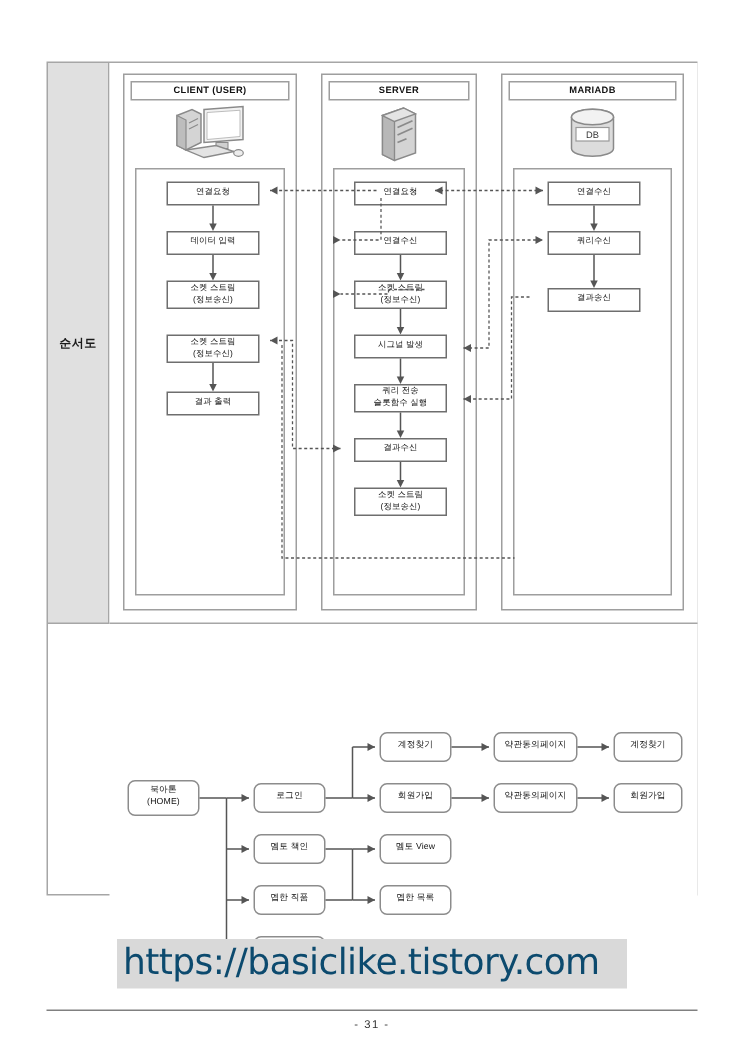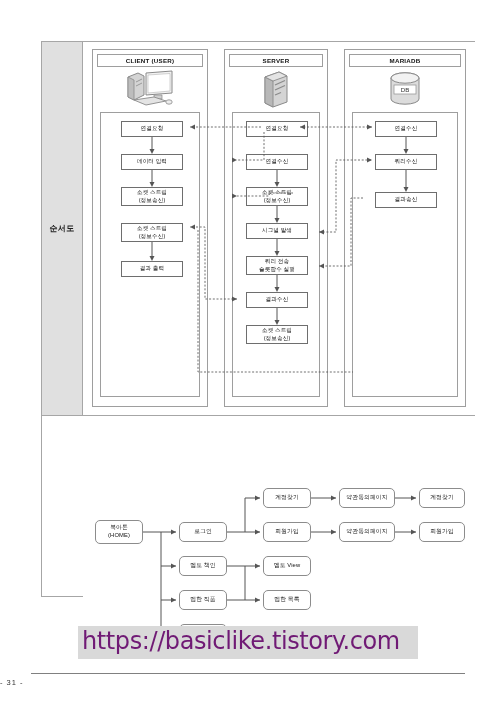--- a/index.html
+++ b/index.html
@@ -11,21 +11,21 @@
   }
   #page {
     position: relative;
     width: 496px; height: 701px;
     background: #ffffff;
   }
 
   
   #doc-table {
     position: absolute;
-    left: 41px; top: 41px;
+    left: 31px; top: 41px;
     width: 434px; height: 556px;
     border: 1px solid #a6a6a6;
     background: #ffffff;
   }
   .sidebar-cell {
     position: absolute;
     left: 0;
     width: 41px;
     background: #e0e0e0;
     border-right: 1px solid #a6a6a6;
@@ -137,39 +137,39 @@
     left: 78px; top: 626px;
     width: 340px; height: 33px;
     background: #d9d9d9;
     z-index: 6;
   }
   #watermark-text {
     position: absolute;
     left: 82px; top: 627px;
     width: 400px;
     font-size: 24px;
-    color: #701a75;
+    color: #0c4a6e;
     letter-spacing: -.4px;
     white-space: nowrap;
     z-index: 7;
     font-family: "DejaVu Sans", sans-serif;
   }
 
   
   #footer-rule {
     position: absolute;
     left: 31px; top: 673px;
     width: 434px; height: 0;
     border-top: 1px solid #808080;
   }
   #footer-page {
     position: absolute;
     left: 0; top: 678px;
     width: 496px;
-    text-align: left;
+    text-align: center;
     font-size: 7.5px;
     color: #333;
     letter-spacing: 1px;
   }
 </style>
 </head>
 <body>
 
 <div id="page">
 

